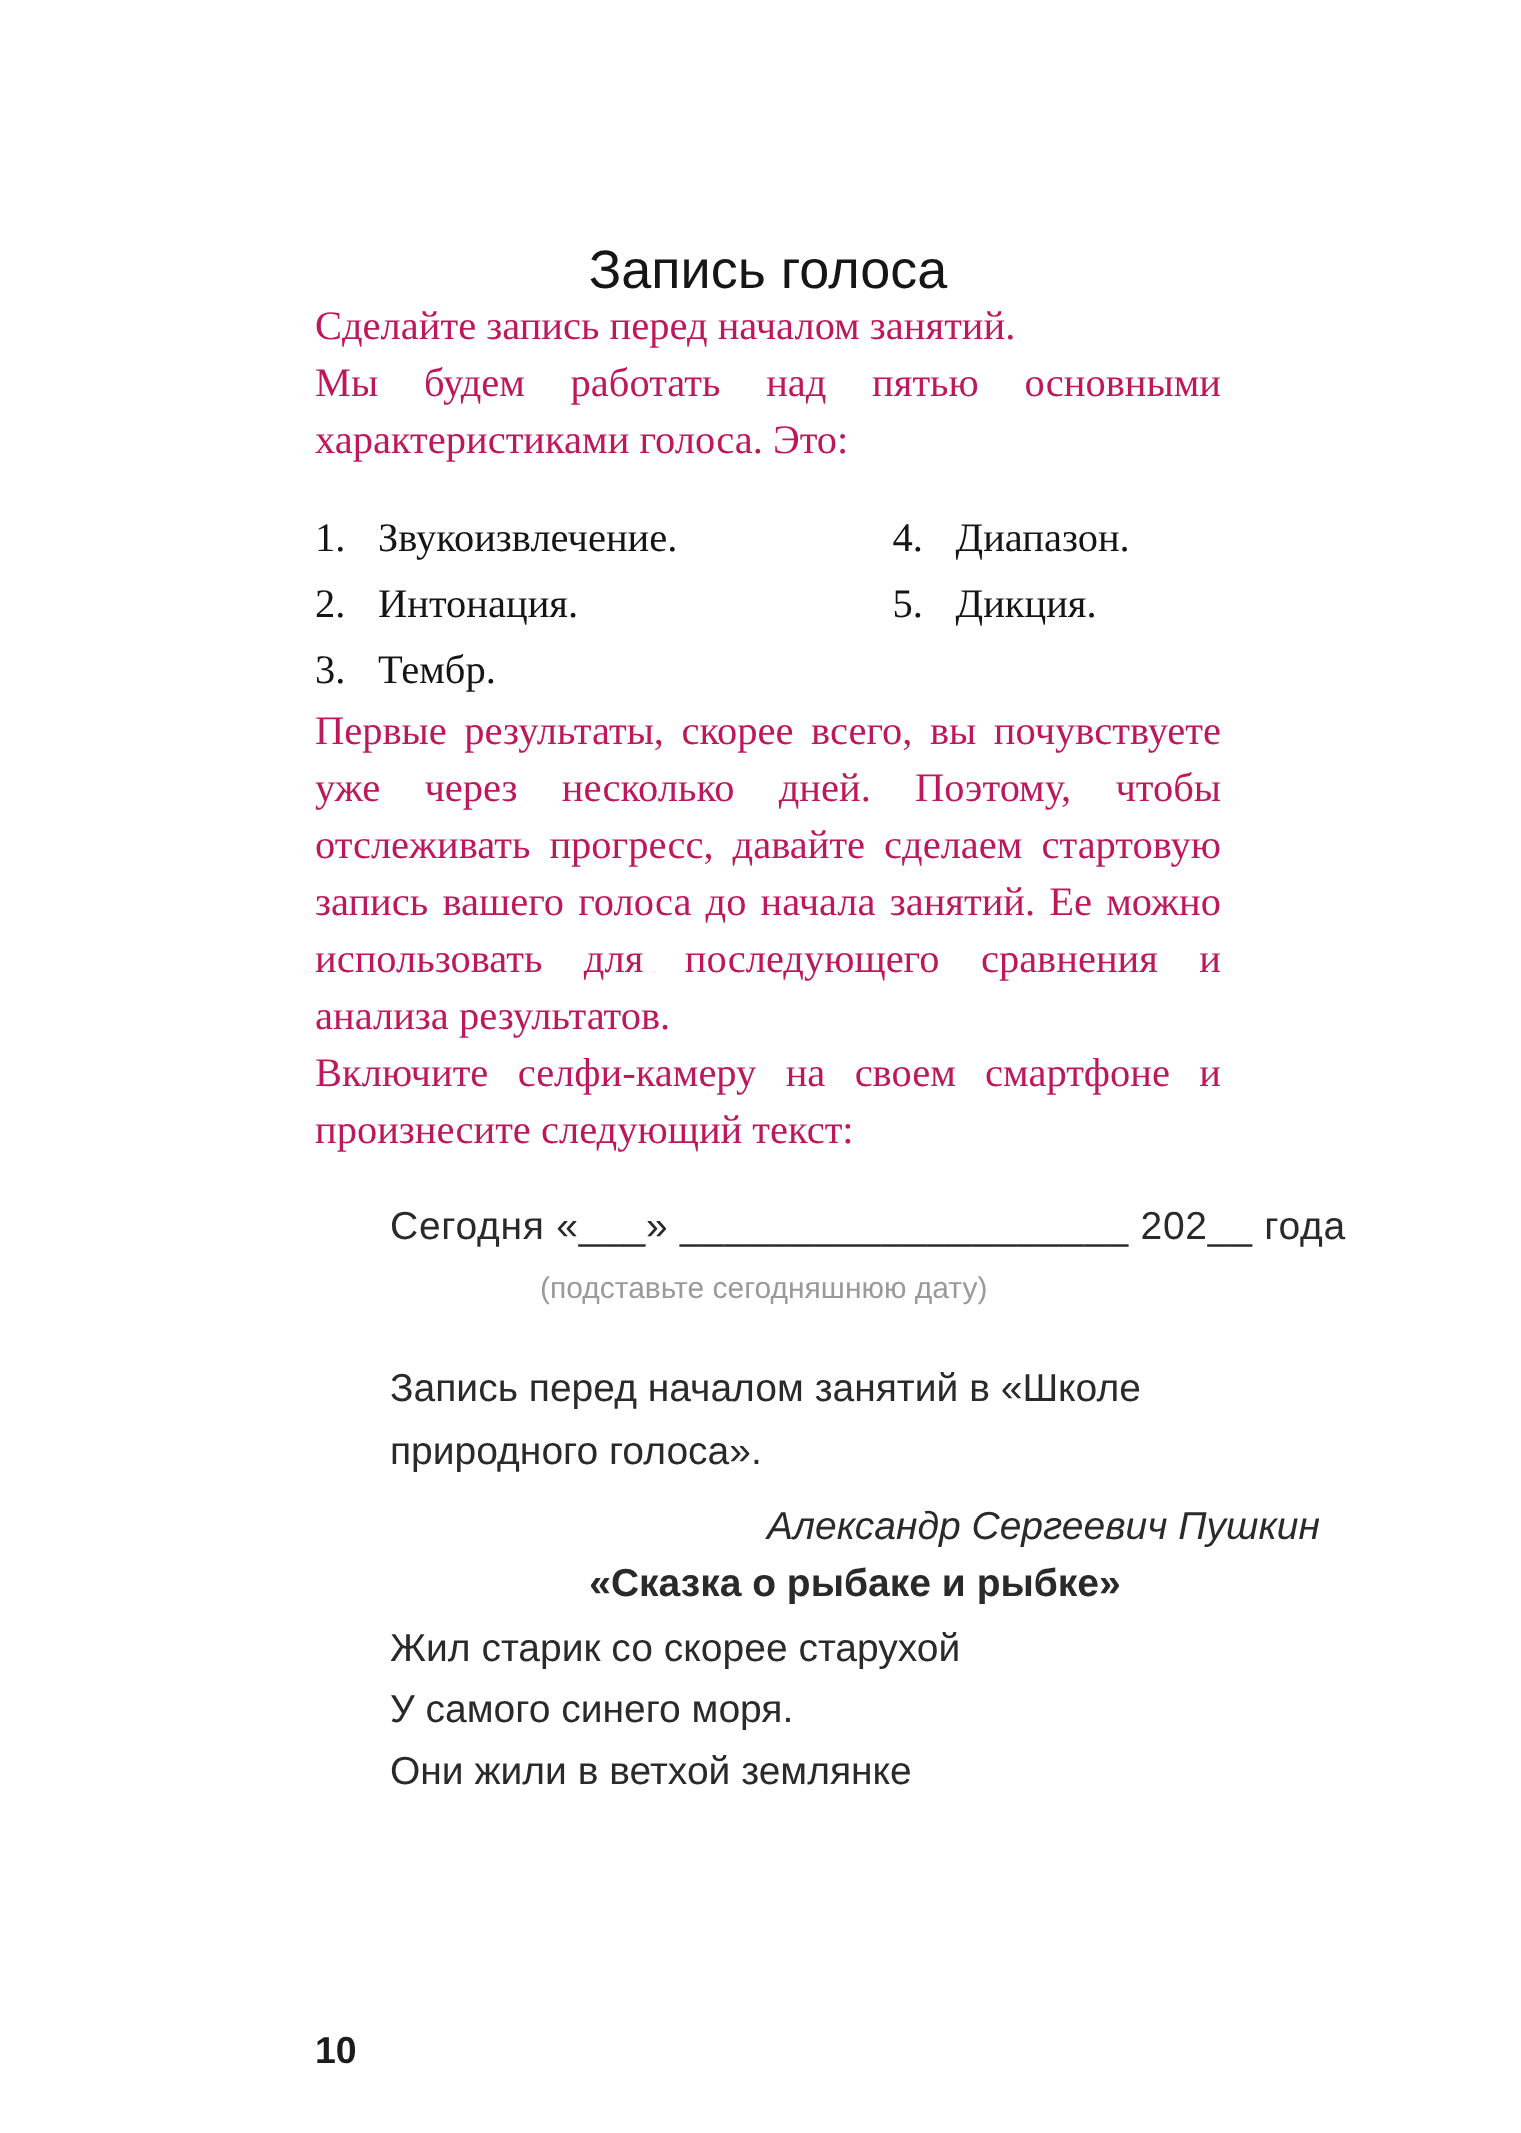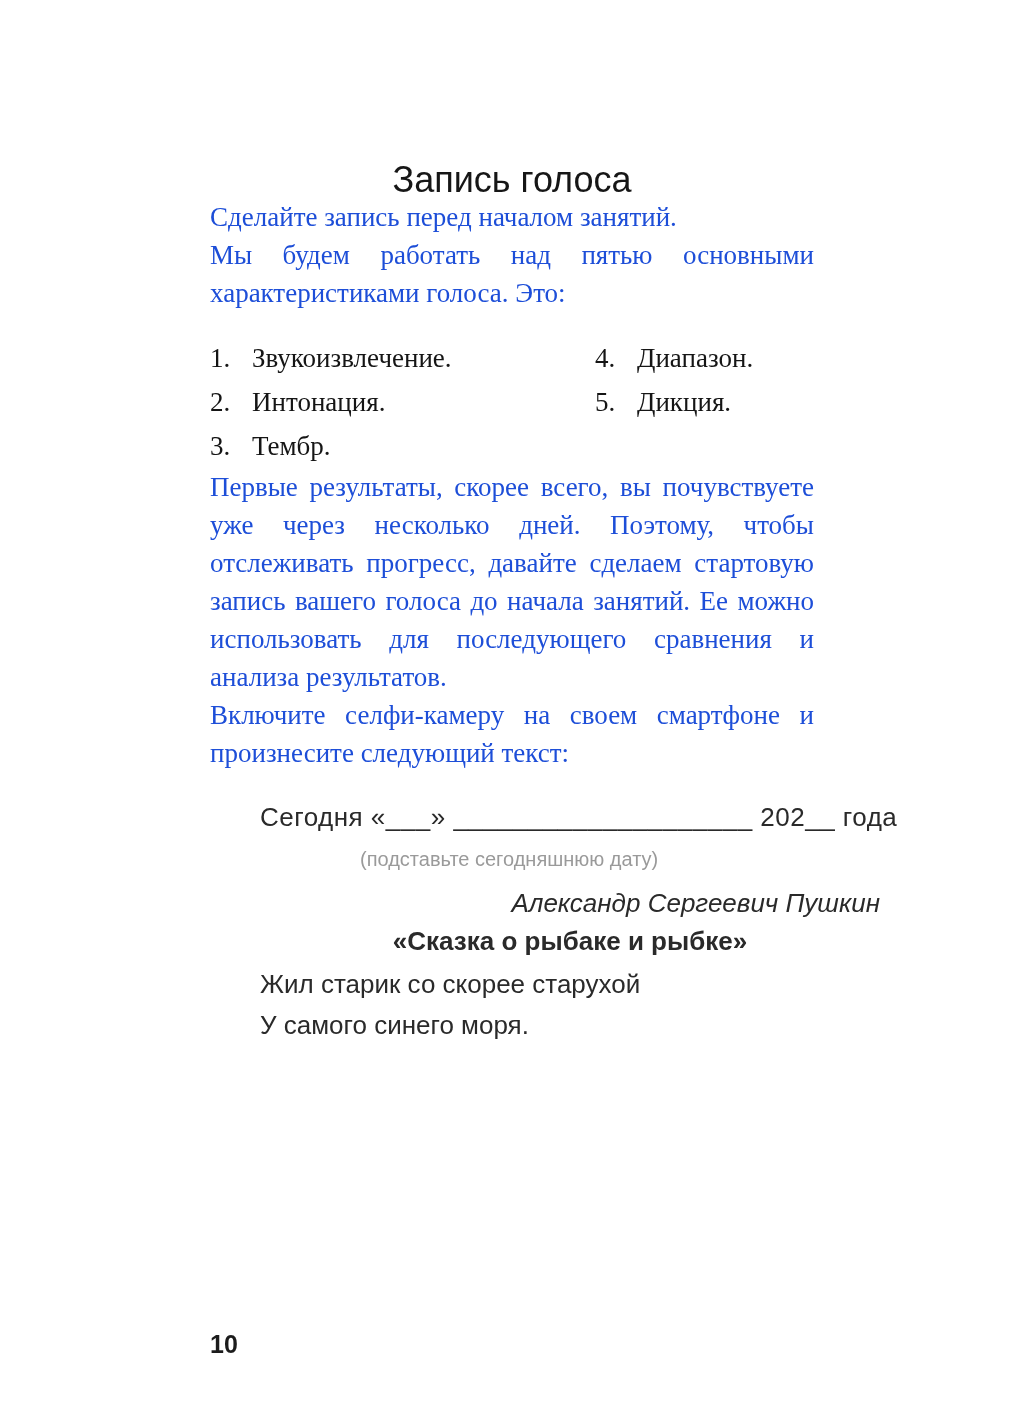--- a/index.html
+++ b/index.html
@@ -27,21 +27,21 @@
     text-align: center;
     margin: 0 0 0 0;
     letter-spacing: 0px;
     color: #161616;
   }
   p.serif {
     font-size: 27px;
     line-height: 38px;
     text-align: justify;
     margin: 0;
-    color: #1d4ed8;
+    color: #be185d;
   }
   .p-intro        { margin-top: 56px; }
   .p-chars        { margin-top: 28px; }
   .p-results      { margin-top: 22px; }
   .p-selfie       { margin-top: 26px; }
 
   .list-columns {
     display: flex;
     margin-top: 24px;
     font-size: 27px;
@@ -95,21 +95,21 @@
     max-width: 620px;
   }
   .poem-lines {
     margin-top: 4px;
     font-size: 26px;
     line-height: 41px;
   }
   .page-number {
     position: absolute;
     left: 160px;
-    bottom: 63px;
+    bottom: 40px;
     font-family: "Liberation Sans", sans-serif;
     font-weight: bold;
     font-size: 25px;
     color: #1c1c1c;
   }
 </style>
 </head>
 <body>
 
 <div class="page">
@@ -150,27 +150,29 @@
   <p class="serif p-results">Первые результаты, скорее всего, вы почувствуете уже через несколько дней. Поэтому, чтобы отслеживать прогресс, давайте сделаем стартовую запись вашего голоса до начала занятий. Ее можно использовать для последующего сравнения и анализа результатов.</p>
 
   <p class="serif p-selfie">Включите селфи-камеру на своем смартфоне и произнесите следующий текст:</p>
 
   <div class="script-block">
 
     <div class="date-line">Сегодня «___» ____________________ 202__ года</div>
 
     <div class="date-hint">(подставьте сегодняшнюю дату)</div>
 
+    <div class="recording-intro">Запись перед началом занятий в «Школе природного голоса».</div>
 
     <div class="poem-author">Александр Сергеевич Пушкин</div>
 
     <div class="poem-title">«Сказка о рыбаке и рыбке»</div>
 
     <div class="poem-lines">
       <div>Жил старик со скорее старухой</div>
       <div>У самого синего моря.</div>
+      <div>Они жили в ветхой землянке</div>
     </div>
 
   </div>
 
   <div class="page-number">10</div>
 
 </div>
 
 </body></html>

